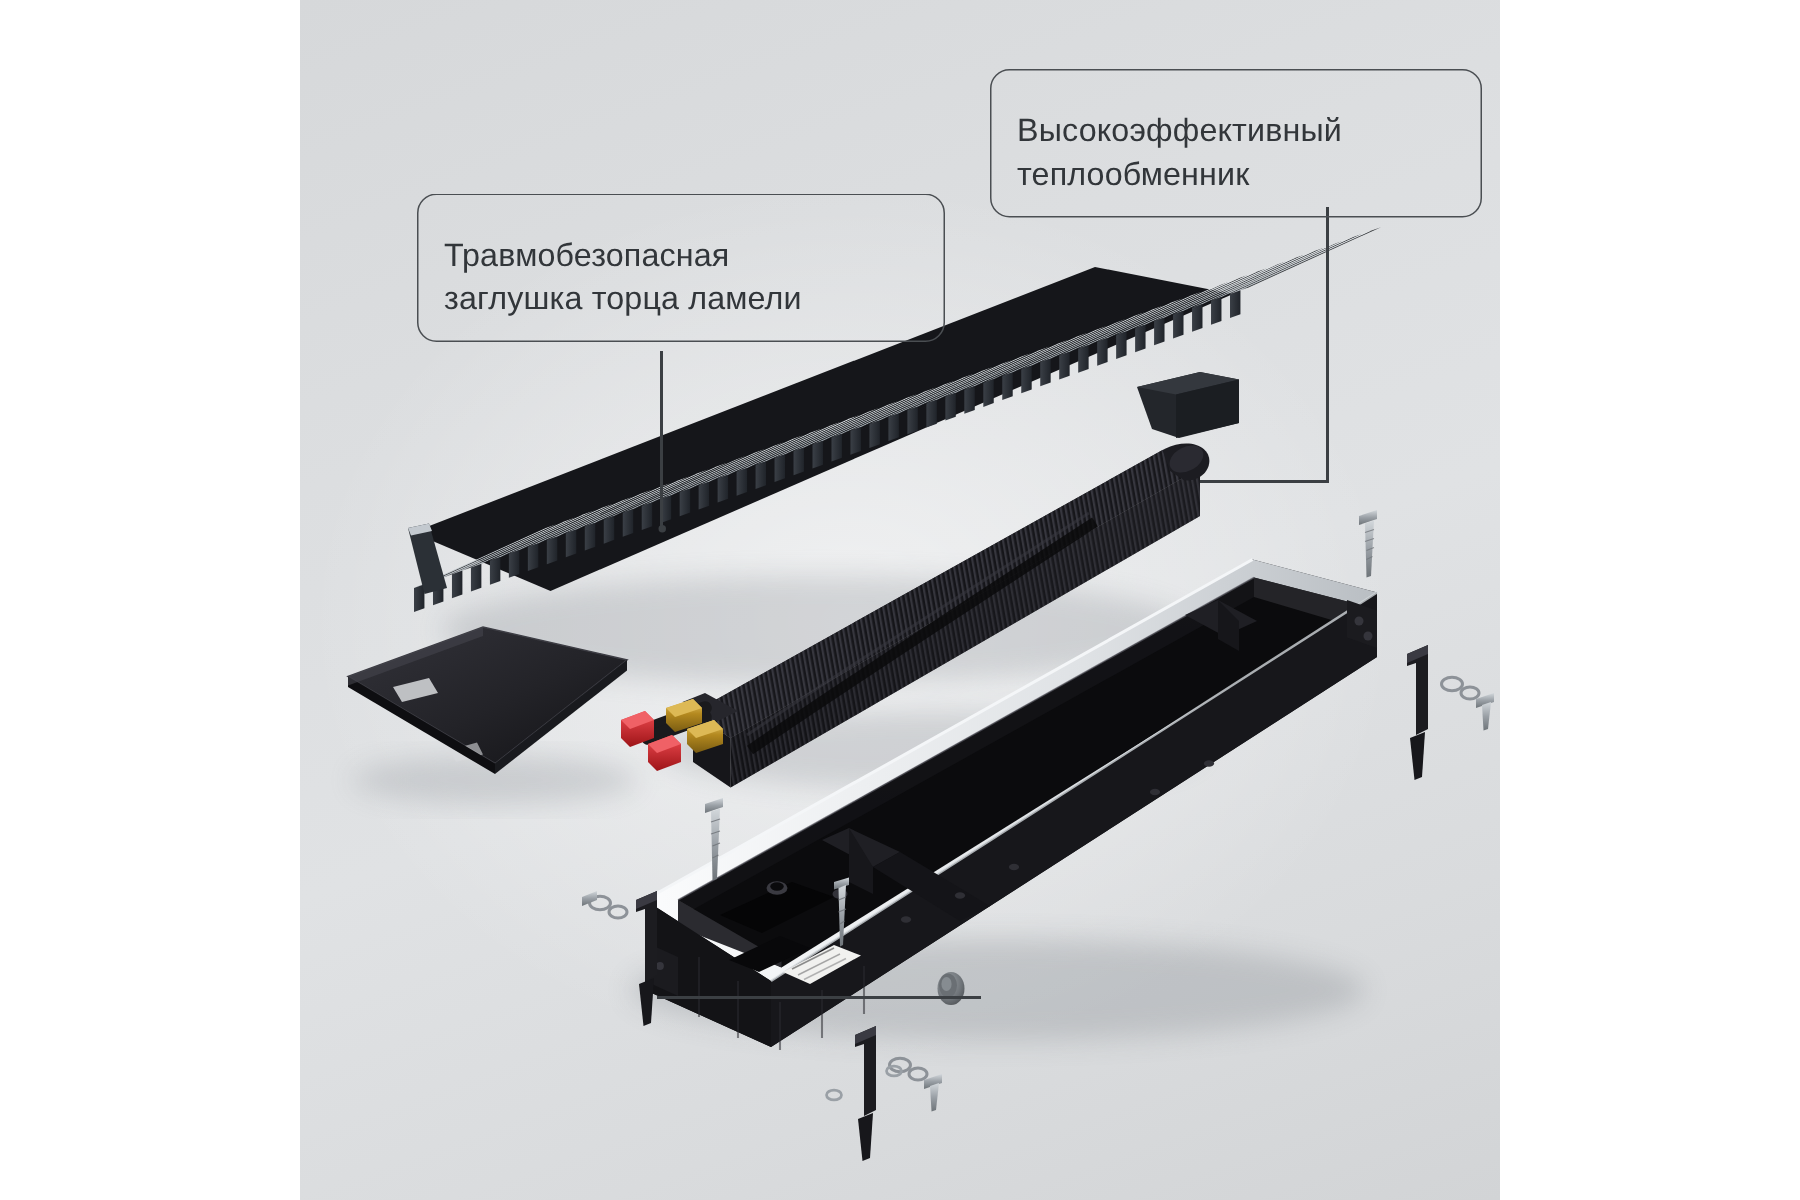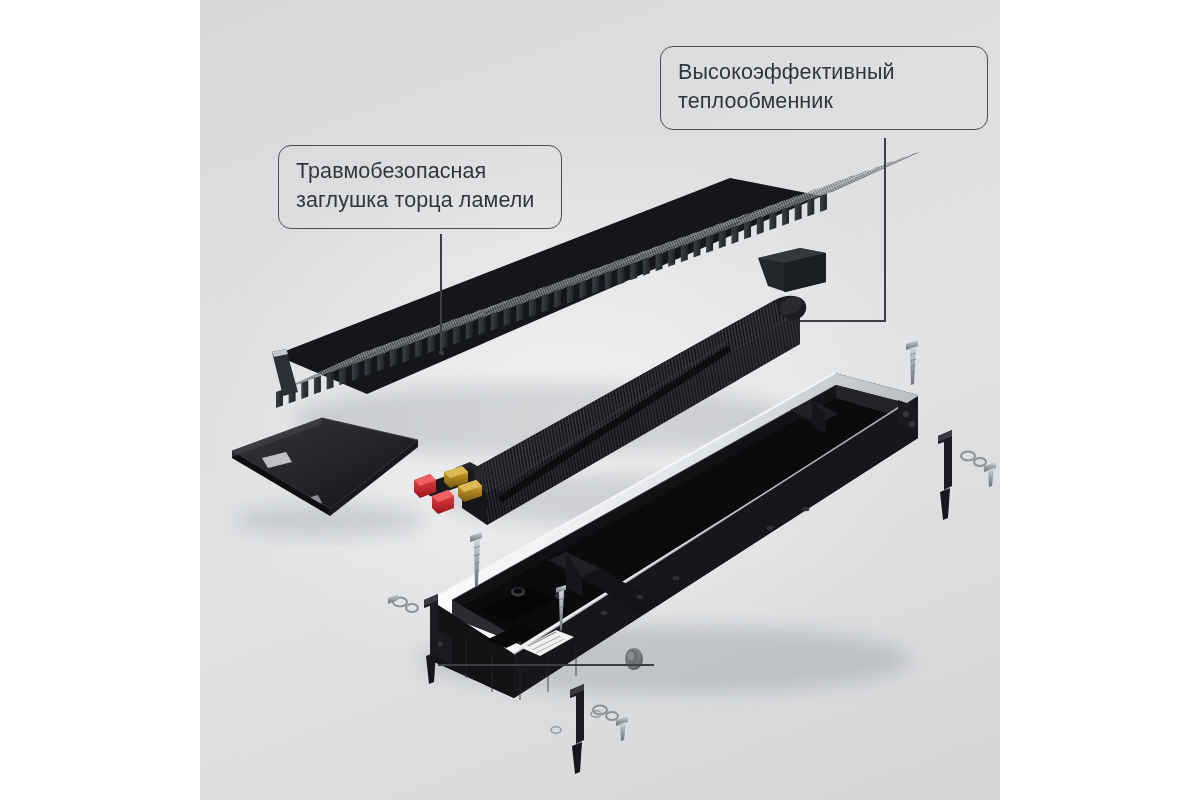--- a/index.html
+++ b/index.html
@@ -24,26 +24,26 @@
   
   .callout{
     position:absolute;
     border:1.6px solid #4a4e52;
     border-radius:13px;
     background:transparent;
     color:#32363a;
     font-size:21.5px;
     line-height:1.33;
     letter-spacing:.1px;
-    padding:11px 17px 14px 17px;
+    padding:26px 17px 14px 17px;
     white-space:pre-line;
     box-sizing:border-box;
   }
   #callout-heat-exchanger{left:660px;top:46px;width:328px;}
-  #callout-end-cap{left:278px;top:145px;width:284px;}
+  #callout-end-cap{left:278px;top:129px;width:352px;}
   #callout-mount-holes{left:652px;top:638px;width:306px;}
 
   
   .leader{position:absolute;background:#3b3f43;}
   .leader-dot{position:absolute;width:5px;height:5px;border-radius:50%;background:#3b3f43;}
 
   svg.art{position:absolute;left:0;top:0;width:1200px;height:800px;overflow:visible;}
 </style>
 </head>
 <body>

